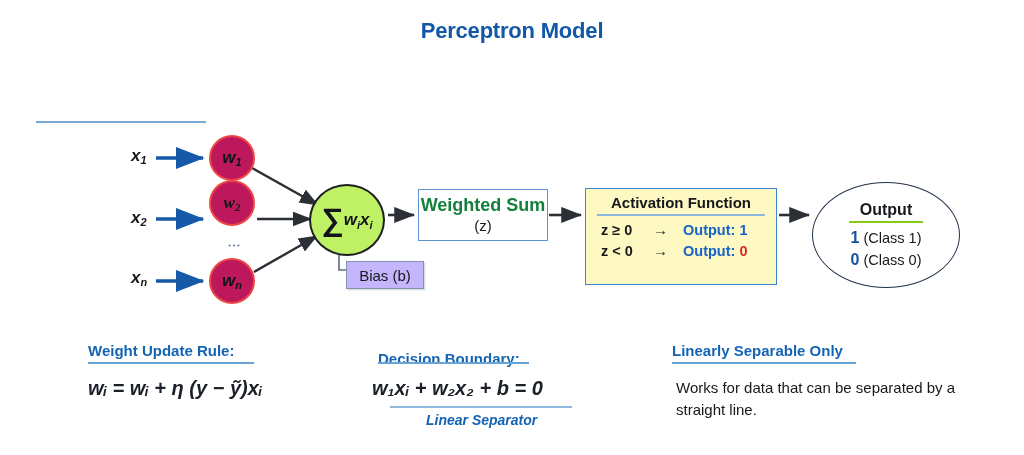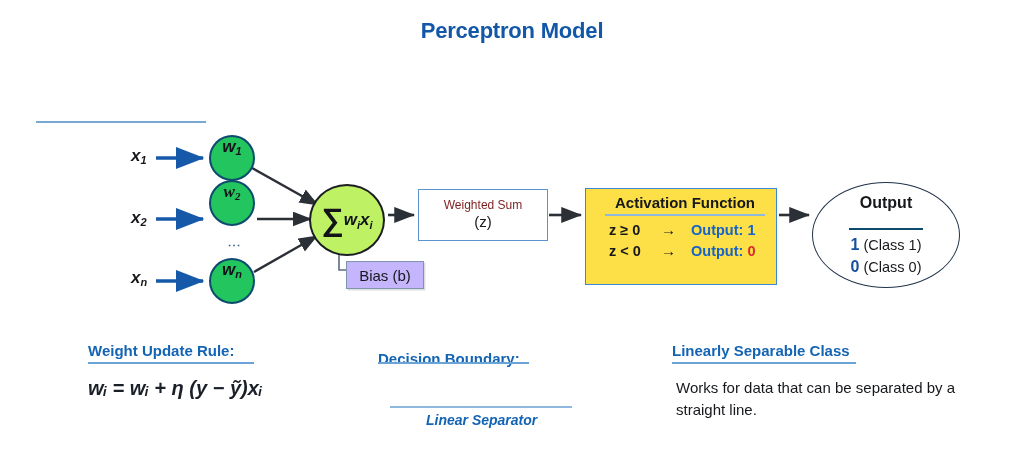--- a/index.html
+++ b/index.html
@@ -65,24 +65,25 @@
   #x1-label { left: 131px; top: 146px; }
   #x2-label { left: 131px; top: 208px; }
   #xn-label { left: 131px; top: 268px; }
 
   
   .wnode {
     position: absolute;
     width: 46px;
     height: 46px;
     border-radius: 50%;
-    background: #22c55e;
-    border: 2px solid #0c4a6e;
-    box-sizing: border-box;
-    display: flex;
+    background: #be185d;
+    border: 2px solid #ef4444;
+    box-sizing: border-box;
+    display: flex;
+    align-items: center;
     justify-content: center;
     font-size: 17px;
     font-weight: bold;
     font-style: italic;
     color: #111318;
   }
   .wnode .sub { font-size: 11px; vertical-align: -3px; font-style: italic; }
   #w1-node { left: 209px; top: 135px; }
   #w2-node { left: 209px; top: 180px; font-family: Liberation Serif, serif; }
   #wn-node { left: 209px; top: 258px; }
@@ -154,34 +155,34 @@
     height: 52px;
     border: 1.6px solid #5b92cf;
     background: #ffffff;
     box-sizing: border-box;
     display: flex;
     flex-direction: column;
     align-items: center;
     justify-content: center;
     line-height: 1.25;
   }
-  #weighted-sum-title { font-size: 12px; font-weight: normal; color: #7f1d1d; }
+  #weighted-sum-title { font-size: 18px; font-weight: bold; color: #15803d; }
   #weighted-sum-sub { font-size: 15px; color: #16181c; }
 
   
   #activation-box {
     position: absolute;
     left: 585px;
     top: 188px;
     width: 192px;
     height: 97px;
     border: 1.6px solid #3b86d8;
-    background: #fde047;
-    box-sizing: border-box;
-    padding: 5px 9px 0 17px;
+    background: #fef9c3;
+    box-sizing: border-box;
+    padding: 5px 9px 0 9px;
   }
   #activation-title {
     font-size: 15px;
     font-weight: bold;
     color: #16181c;
     text-align: center;
     padding-bottom: 3px;
     border-bottom: 2px solid #8fb8de;
     margin: 0 2px 5px 2px;
   }
@@ -212,22 +213,22 @@
     display: flex;
     flex-direction: column;
     align-items: center;
     justify-content: center;
     padding-top: 2px;
   }
   #output-title {
     font-size: 16px;
     font-weight: bold;
     color: #16181c;
-    padding-bottom: 16px;
-    border-bottom: 2px solid #0c4a6e;
+    padding-bottom: 2px;
+    border-bottom: 2px solid #84cc16;
     margin-bottom: 4px;
     width: 74px;
     text-align: center;
   }
   .out-row { font-size: 14.5px; color: #16181c; line-height: 1.35; }
   .out-row b { color: #14519e; font-size: 16px; }
 
   
   .sect-head {
     position: absolute;
@@ -377,20 +378,21 @@
     <div class="out-row"><b>1</b><span> (Class 1)</span></div>
     <div class="out-row"><b>0</b><span> (Class 0)</span></div>
   </div>
 
   <div class="sect-head" id="weight-rule-head">Weight Update Rule:</div>
   <div class="sect-head-underline" id="weight-rule-underline"></div>
   <div id="weight-rule-formula">wᵢ = wᵢ + η (y − ỹ)xᵢ</div>
 
   <div class="sect-head" id="decision-head">Decision Boundary:</div>
   <div class="sect-head-underline" id="decision-underline"></div>
+  <div id="decision-formula">w₁xᵢ + w₂x₂ + b = 0</div>
   <div id="decision-formula-underline"></div>
   <div id="linear-separator-label">Linear Separator</div>
 
-  <div class="sect-head" id="separable-head">Linearly Separable Class</div>
+  <div class="sect-head" id="separable-head">Linearly Separable Only</div>
   <div class="sect-head-underline" id="separable-underline"></div>
   <div id="separable-body">Works for data that can be separated by a straight line.</div>
 
 </div>
 
 </body></html>

